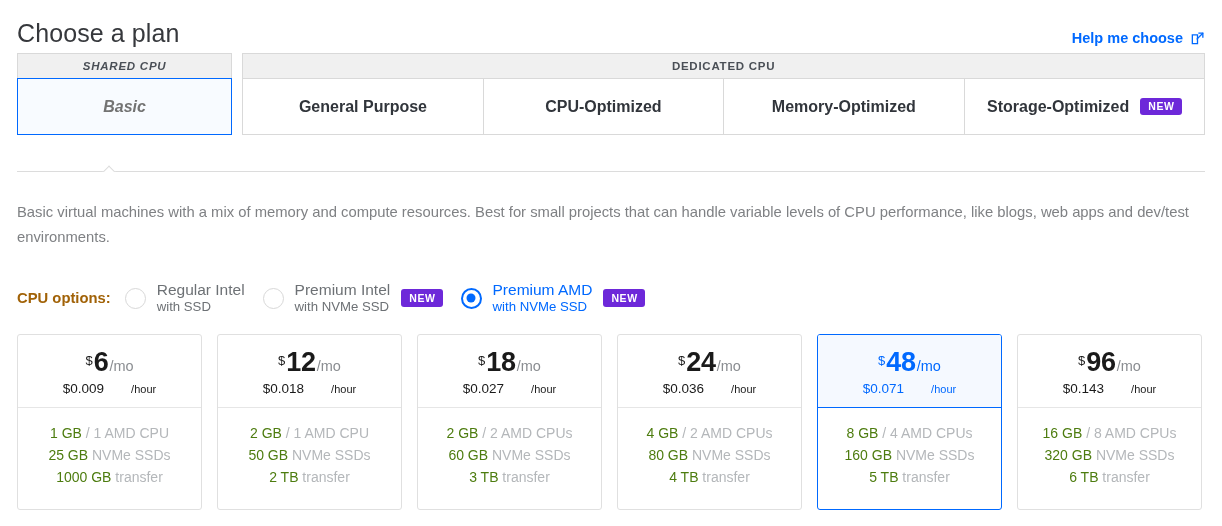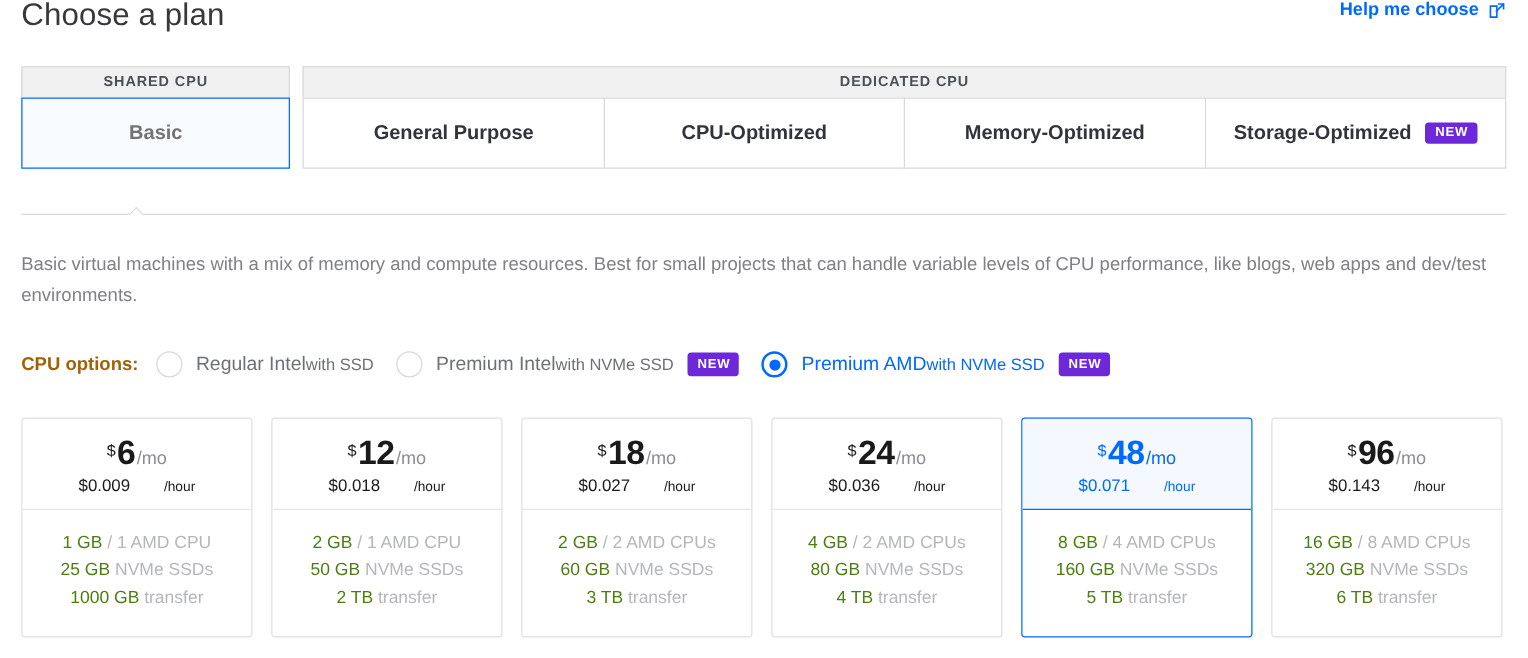--- a/index.html
+++ b/index.html
@@ -17,21 +17,21 @@
   }
 
   
   .header-row {
     position: absolute;
     top: 0;
     left: 0;
     width: 1222px;
     height: 46px;
     display: flex;
-    align-items: flex-start;
+    align-items: flex-end;
     justify-content: space-between;
     padding: 0 17px;
     box-sizing: border-box;
   }
   .page-title {
     font-size: 25px;
     font-weight: 400;
     color: #36383c;
     letter-spacing: 0.1px;
     line-height: 1;
@@ -59,21 +59,21 @@
     top: 53px;
     left: 17px;
     width: 1188px;
     display: flex;
     align-items: stretch;
   }
   .tab-group {
     display: flex;
     flex-direction: column;
   }
-  .group-shared { width: 222px; }
+  .group-shared { width: 222px; font-style: italic; }
   .group-dedicated { width: 993px; margin-left: 10px; }
 
   .group-header {
     height: 25px;
     background: #f0f0f0;
     border: 1px solid #d9d9d9;
     border-bottom: none;
     box-sizing: border-box;
     display: flex;
     align-items: center;
@@ -207,21 +207,21 @@
     left: 50%;
     top: 50%;
     transform: translate(-50%, -50%);
     width: 9px;
     height: 9px;
     border-radius: 50%;
     background: #0069ff;
   }
   .radio-text {
     display: flex;
-    flex-direction: row;
+    flex-direction: column;
     line-height: 17px;
     white-space: nowrap;
   }
   .radio-title {
     font-size: 15.5px;
     color: #6d7175;
   }
   .radio-sub {
     font-size: 13.2px;
     color: #6d7175;

